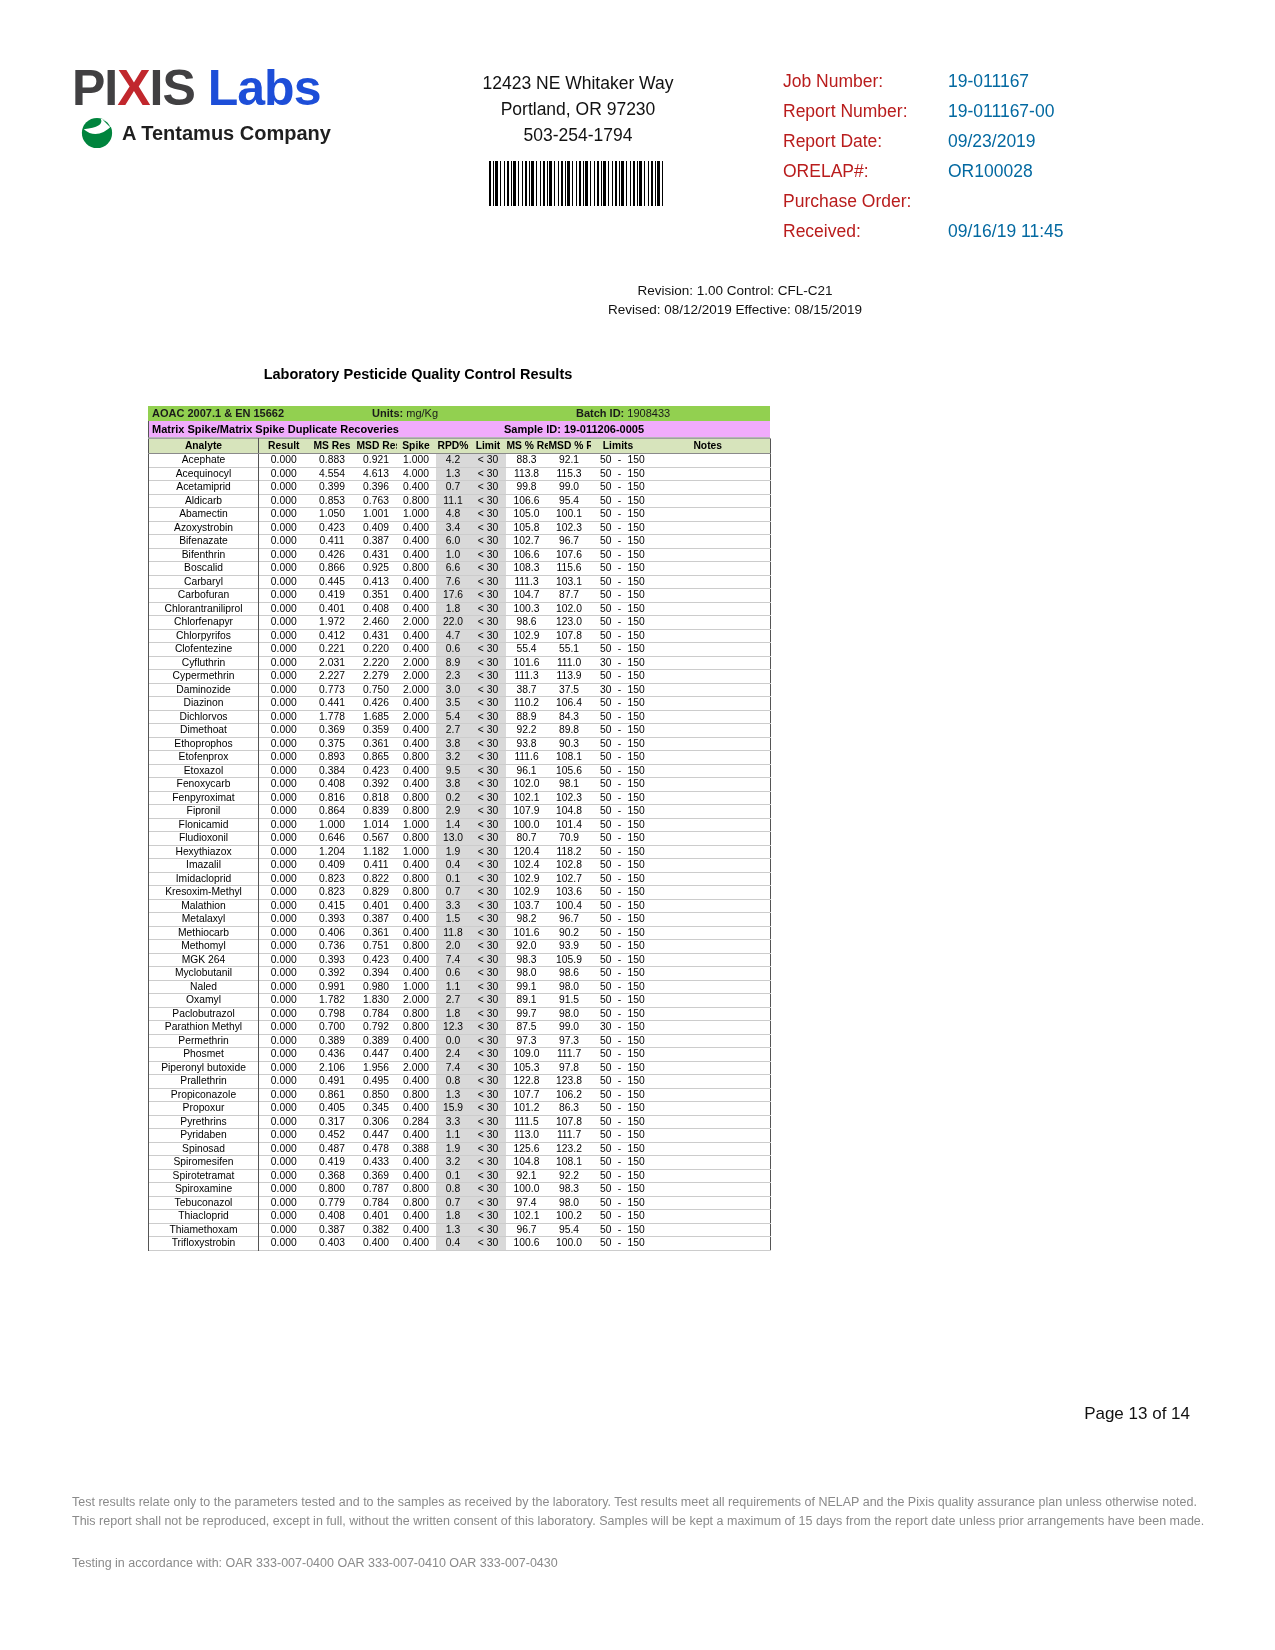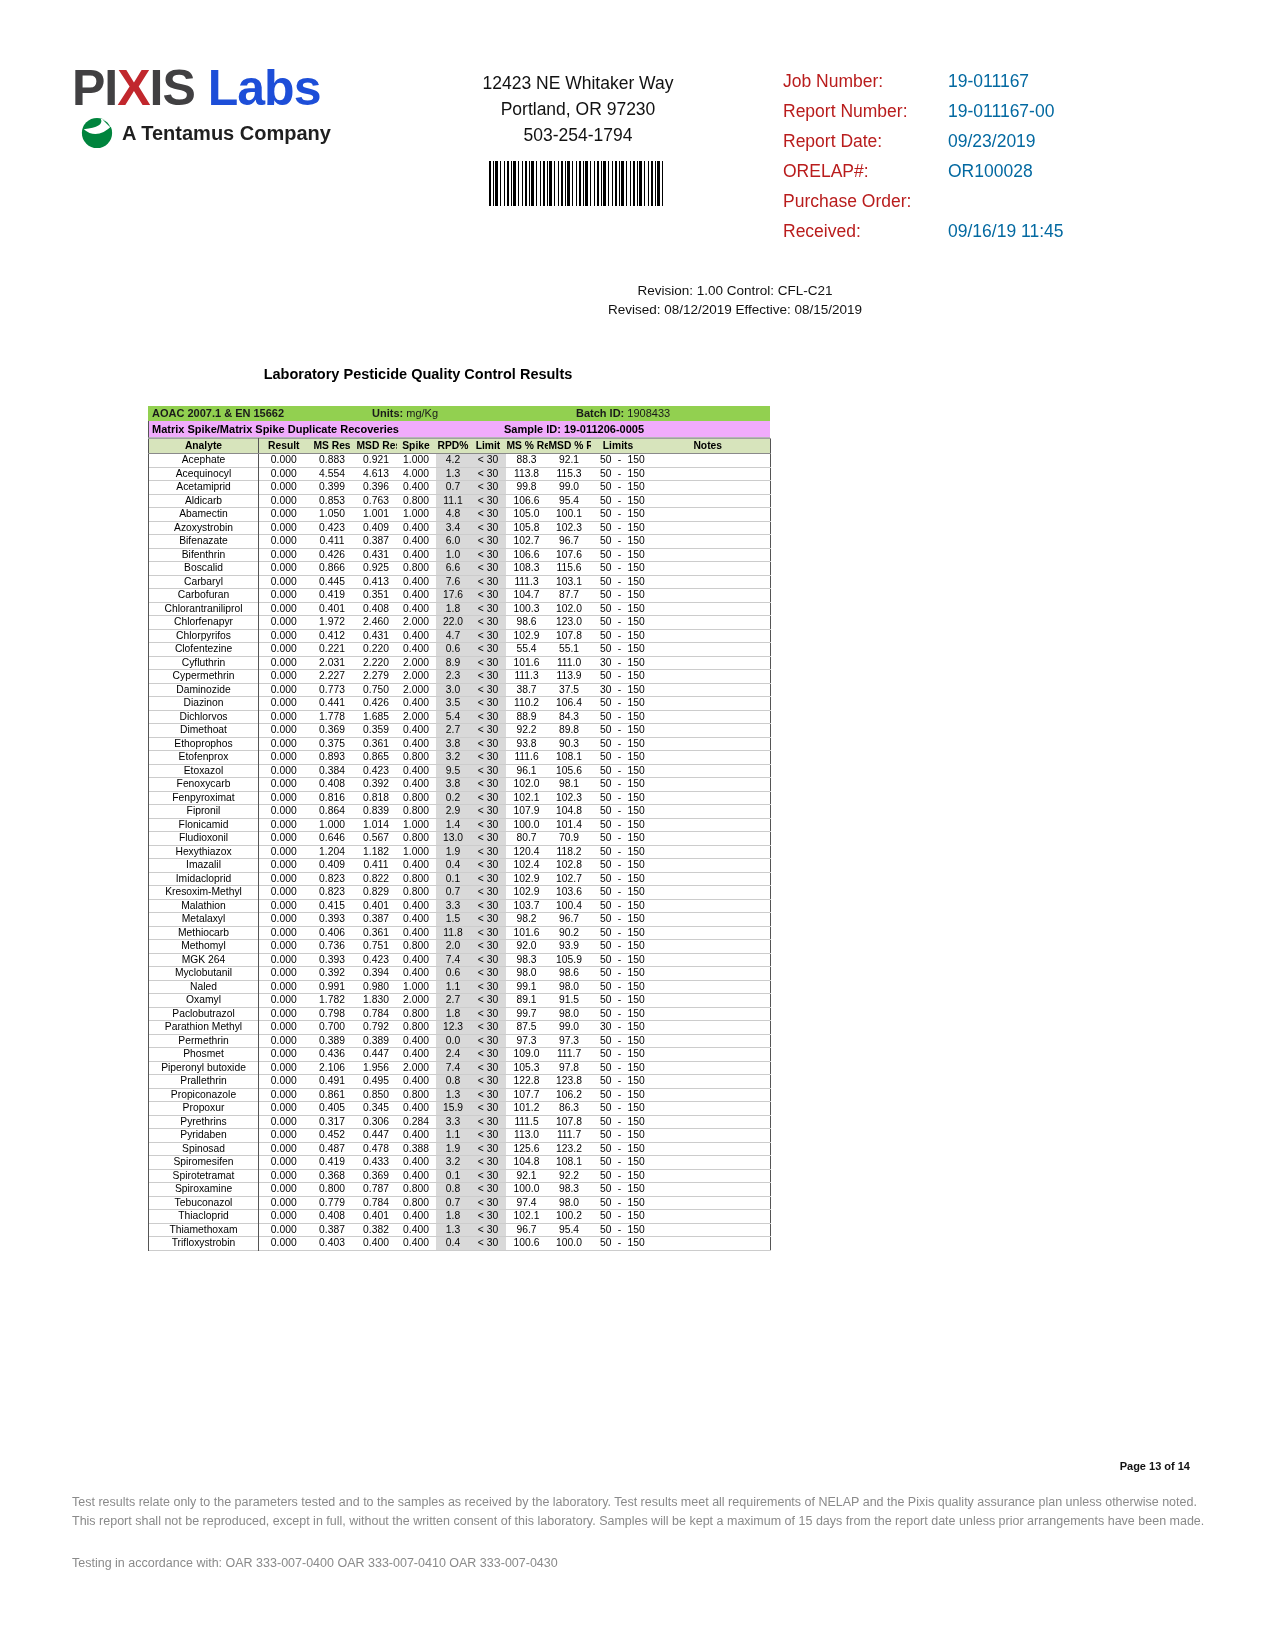--- a/index.html
+++ b/index.html
@@ -60,21 +60,21 @@
   table.qc-table tbody tr{height:13.5px;border-bottom:1px solid #cccccc;}
   td.analyte{text-align:left;padding-left:3px;border-left:1px solid #555;
              border-right:1px solid #555;}
   td.shade{background:#d9d9d9;}
   td.limits span{display:inline-block;}
   .lim-lo{width:20px;text-align:right;}
   .lim-dash{width:16px;text-align:center;}
   .lim-hi{width:24px;text-align:left;}
 
   
-  .page-label{position:absolute;right:85px;top:1460px;font-size:11px;color:#111;font-weight:bold;}
+  .page-label{position:absolute;right:85px;top:1404px;font-size:17px;color:#111;}
   .footer-note{position:absolute;left:72px;top:1493px;width:1145px;font-size:12.5px;
                line-height:18.5px;color:#8a8a8a;}
   .footer-accord{position:absolute;left:72px;top:1556px;width:1145px;font-size:12.5px;
                  color:#8a8a8a;}
 </style>
 </head>
 <body>
 
 <div class="page">
 

